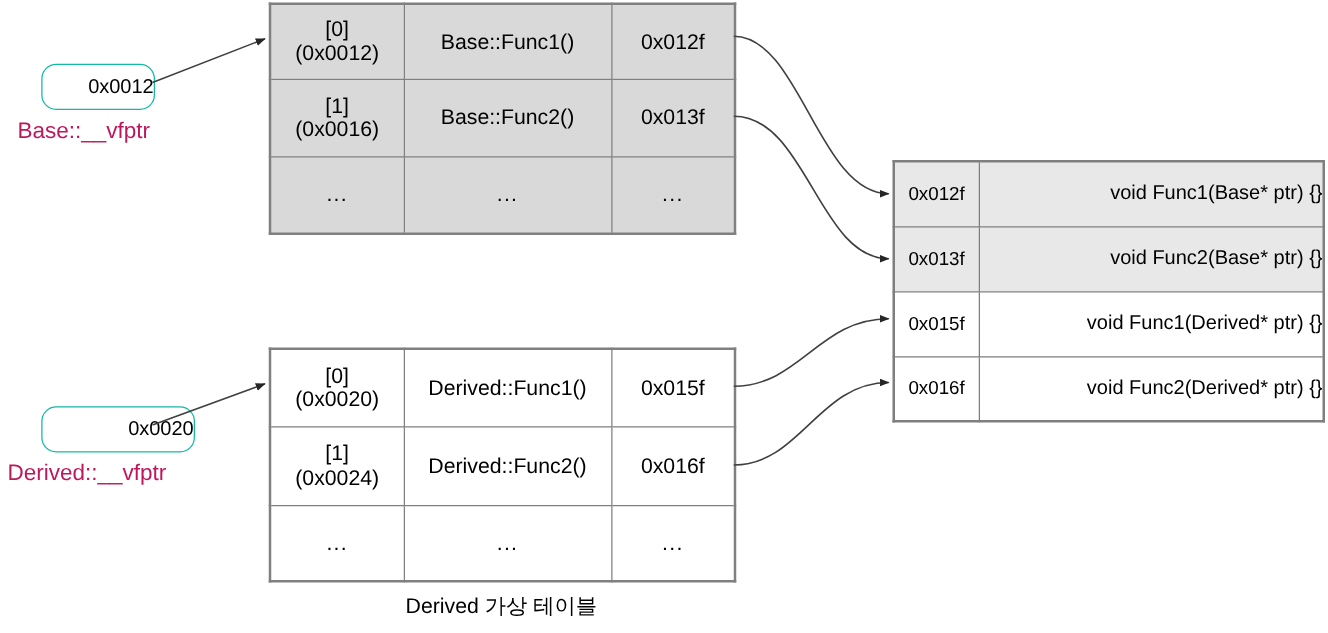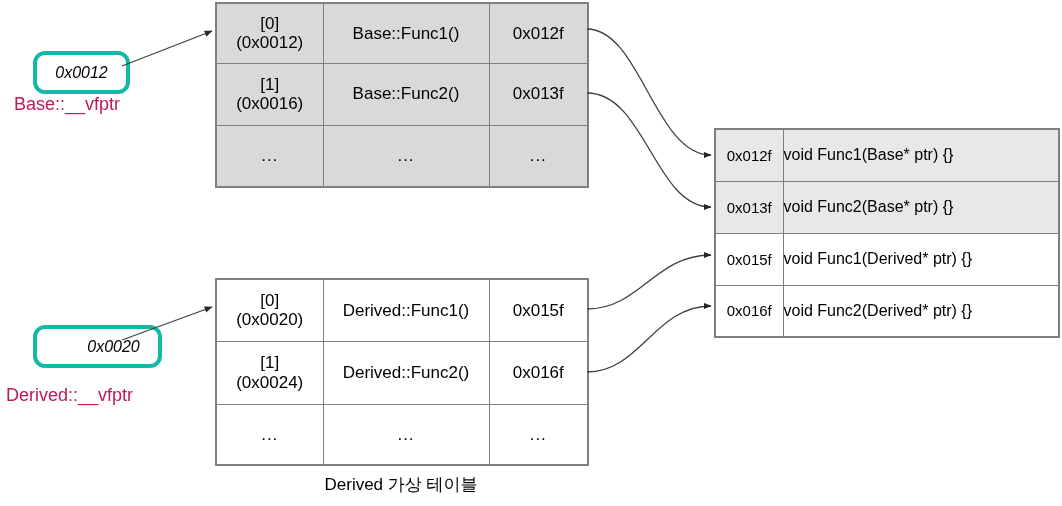--- a/index.html
+++ b/index.html
@@ -48,37 +48,36 @@
     font-size: 16px;
     color: #000000;
     padding: 0;
     white-space: nowrap;
   }
   .code-table td.addr {
     text-align: center;
     font-size: 15px;
   }
   .code-table td.sig {
-    text-align: left;
+    text-align: right;
     font-size: 16px;
   }
   .code-table tr.gray td { background: #e8e8e8; }
   .code-table tr.white td { background: #ffffff; }
 
   .ptr-box {
     position: absolute;
-    border: 4px solid #14b8a6;
+    border: 1px solid #14b8a6;
     border-radius: 12px;
     background: #ffffff;
     display: flex;
     align-items: center;
-    justify-content: center;
+    justify-content: flex-end;
     font-size: 16px;
     color: #000000;
-    font-style: italic;
   }
   .caption {
     position: absolute;
     font-size: 17px;
     color: #000000;
     white-space: nowrap;
     text-align: center;
   }
   .field-label {
     position: absolute;
@@ -104,21 +103,21 @@
 <div id="canvas">
 
   <div class="ptr-box" style="left:33px; top:51px; width:89px; height:35px;">
     <span>0x0012</span>
   </div>
   <div class="field-label" style="left:14px; top:94px;">Base::__vfptr</div>
 
   <div class="ptr-box" style="left:33px; top:325px; width:89px; height:35px;padding-left:32px;">
     <span>0x0020</span>
   </div>
-  <div class="field-label" style="left:6px; top:385px;text-align:right;">Derived::__vfptr</div>
+  <div class="field-label" style="left:6px; top:368px;text-align:right;">Derived::__vfptr</div>
 
   <table class="vtable gray" style="left:215px; top:2px; width:372px;">
     <colgroup>
         <col style="width:107px">
         <col style="width:166px">
         <col style="width:99px">
       </colgroup>
     <tbody>
       <tr style="height:60px;">
         <td>

